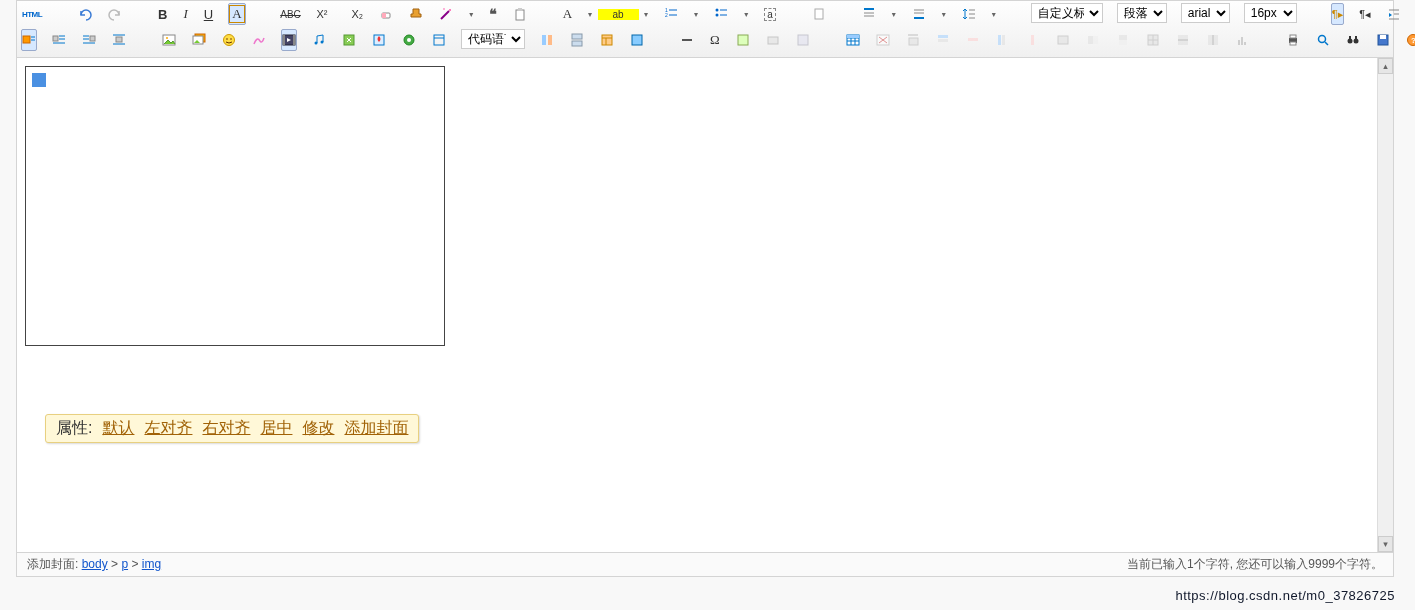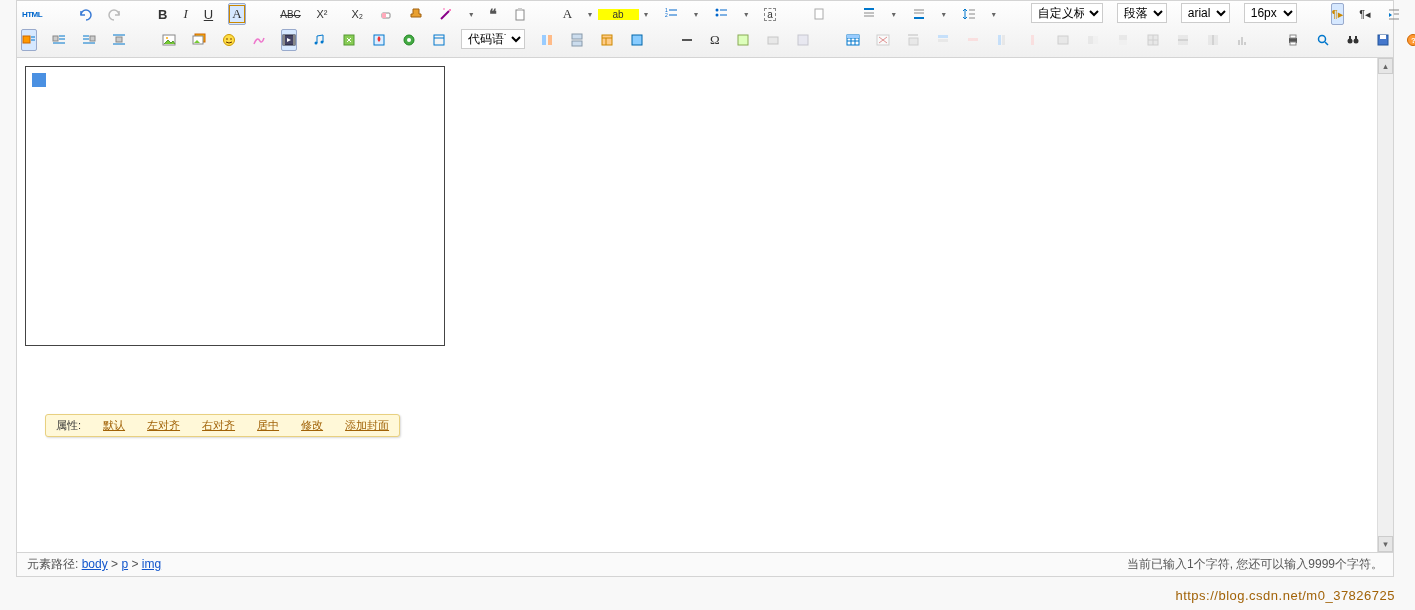--- a/index.html
+++ b/index.html
@@ -10,29 +10,29 @@
 .tb-btn { width: 22px; height: 22px; display: inline-flex; align-items: center; justify-content: center; border: 1px solid transparent; border-radius: 2px; cursor: pointer; font-size: 13px; color: #333; position: relative; }
 .tb-btn.active { border-color: #9ac; background: #d6e8ff; }
 .tb-sep { width: 1px; height: 20px; background: #d0d0d0; margin: 0 3px; }
 .tb-select { height: 20px; font-size: 12px; border: 1px solid #ccc; background: #fff; padding: 0 2px; cursor: pointer; }
 .dd { width: 12px; font-size: 8px; color: #666; }
 .html-badge { font-size: 8px; color: #06c; font-weight: bold; letter-spacing: -0.5px; }
 .content-area { position: relative; height: 494px; background: #fff; overflow: auto; }
 .content-inner { padding: 8px; }
 .frame { width: 420px; height: 280px; border: 1px solid #444; position: relative; background: #fff; }
 .blue-sq { width: 14px; height: 14px; background: #4a90e2; position: absolute; top: 6px; left: 6px; }
-.attr-bar { position: absolute; top: 356px; left: 28px; background: #fff8d8; border: 1px solid #e8d080; border-radius: 3px; padding: 3px 10px; font-size: 11px; display: flex; align-items: center; gap: 22px; box-shadow: 1px 1px 2px rgba(0,0,0,.15); }
+.attr-bar { position: absolute; top: 356px; left: 28px; background: #fff8d8; border: 1px solid #e8d080; border-radius: 3px; padding: 3px 10px; font-size: 16px; display: flex; align-items: center; gap: 10px; box-shadow: 1px 1px 2px rgba(0,0,0,.15); }
 .attr-bar a { color: #a16207; text-decoration: underline; cursor: pointer; }
 .attr-bar .lbl { color: #333; }
 .scrollbar { position: absolute; right: 0; top: 0; width: 16px; height: 494px; background: #f0f0f0; border-left: 1px solid #ddd; }
 .scroll-up, .scroll-dn { height: 16px; background: #e6e6e6; border: 1px solid #ccc; font-size: 9px; text-align: center; line-height: 14px; color: #666; cursor: pointer; }
 .scroll-dn { position: absolute; bottom: 0; width: 100%; }
 .statusbar { height: 24px; background: #fafafa; border-top: 1px solid #d4d4d4; display: flex; align-items: center; justify-content: space-between; padding: 0 10px; font-size: 12px; color: #555; }
 .statusbar a { color: #1155cc; text-decoration: underline; cursor: pointer; }
-.watermark { position: absolute; right: 20px; top: 588px; font-size: 13px; color: #a16207; letter-spacing: 0.5px; pointer-events: none; }
+.watermark { position: absolute; right: 20px; top: 588px; font-size: 13px; color: #0f172a; letter-spacing: 0.5px; pointer-events: none; }
 svg { display: block; }
 </style>
 </head>
 <body>
 
 <div class="editor-wrap">
   <div class="toolbar">
 
     <div class="toolbar-row">
       <span class="tb-btn">
@@ -533,21 +533,21 @@
       <a>添加封面</a>
     </div>
     <div class="scrollbar">
       <div class="scroll-up">▴</div>
       <div class="scroll-dn">▾</div>
     </div>
   </div>
 
   <div class="statusbar">
     <div>
-      <span>元素路径: </span>
+      <span>添加封面: </span>
       <a>body</a>
       <span> &gt; </span>
       <a>p</a>
       <span> &gt; </span>
       <a>img</a>
     </div>
     <div>当前已输入1个字符, 您还可以输入9999个字符。</div>
   </div>
 </div>
 

